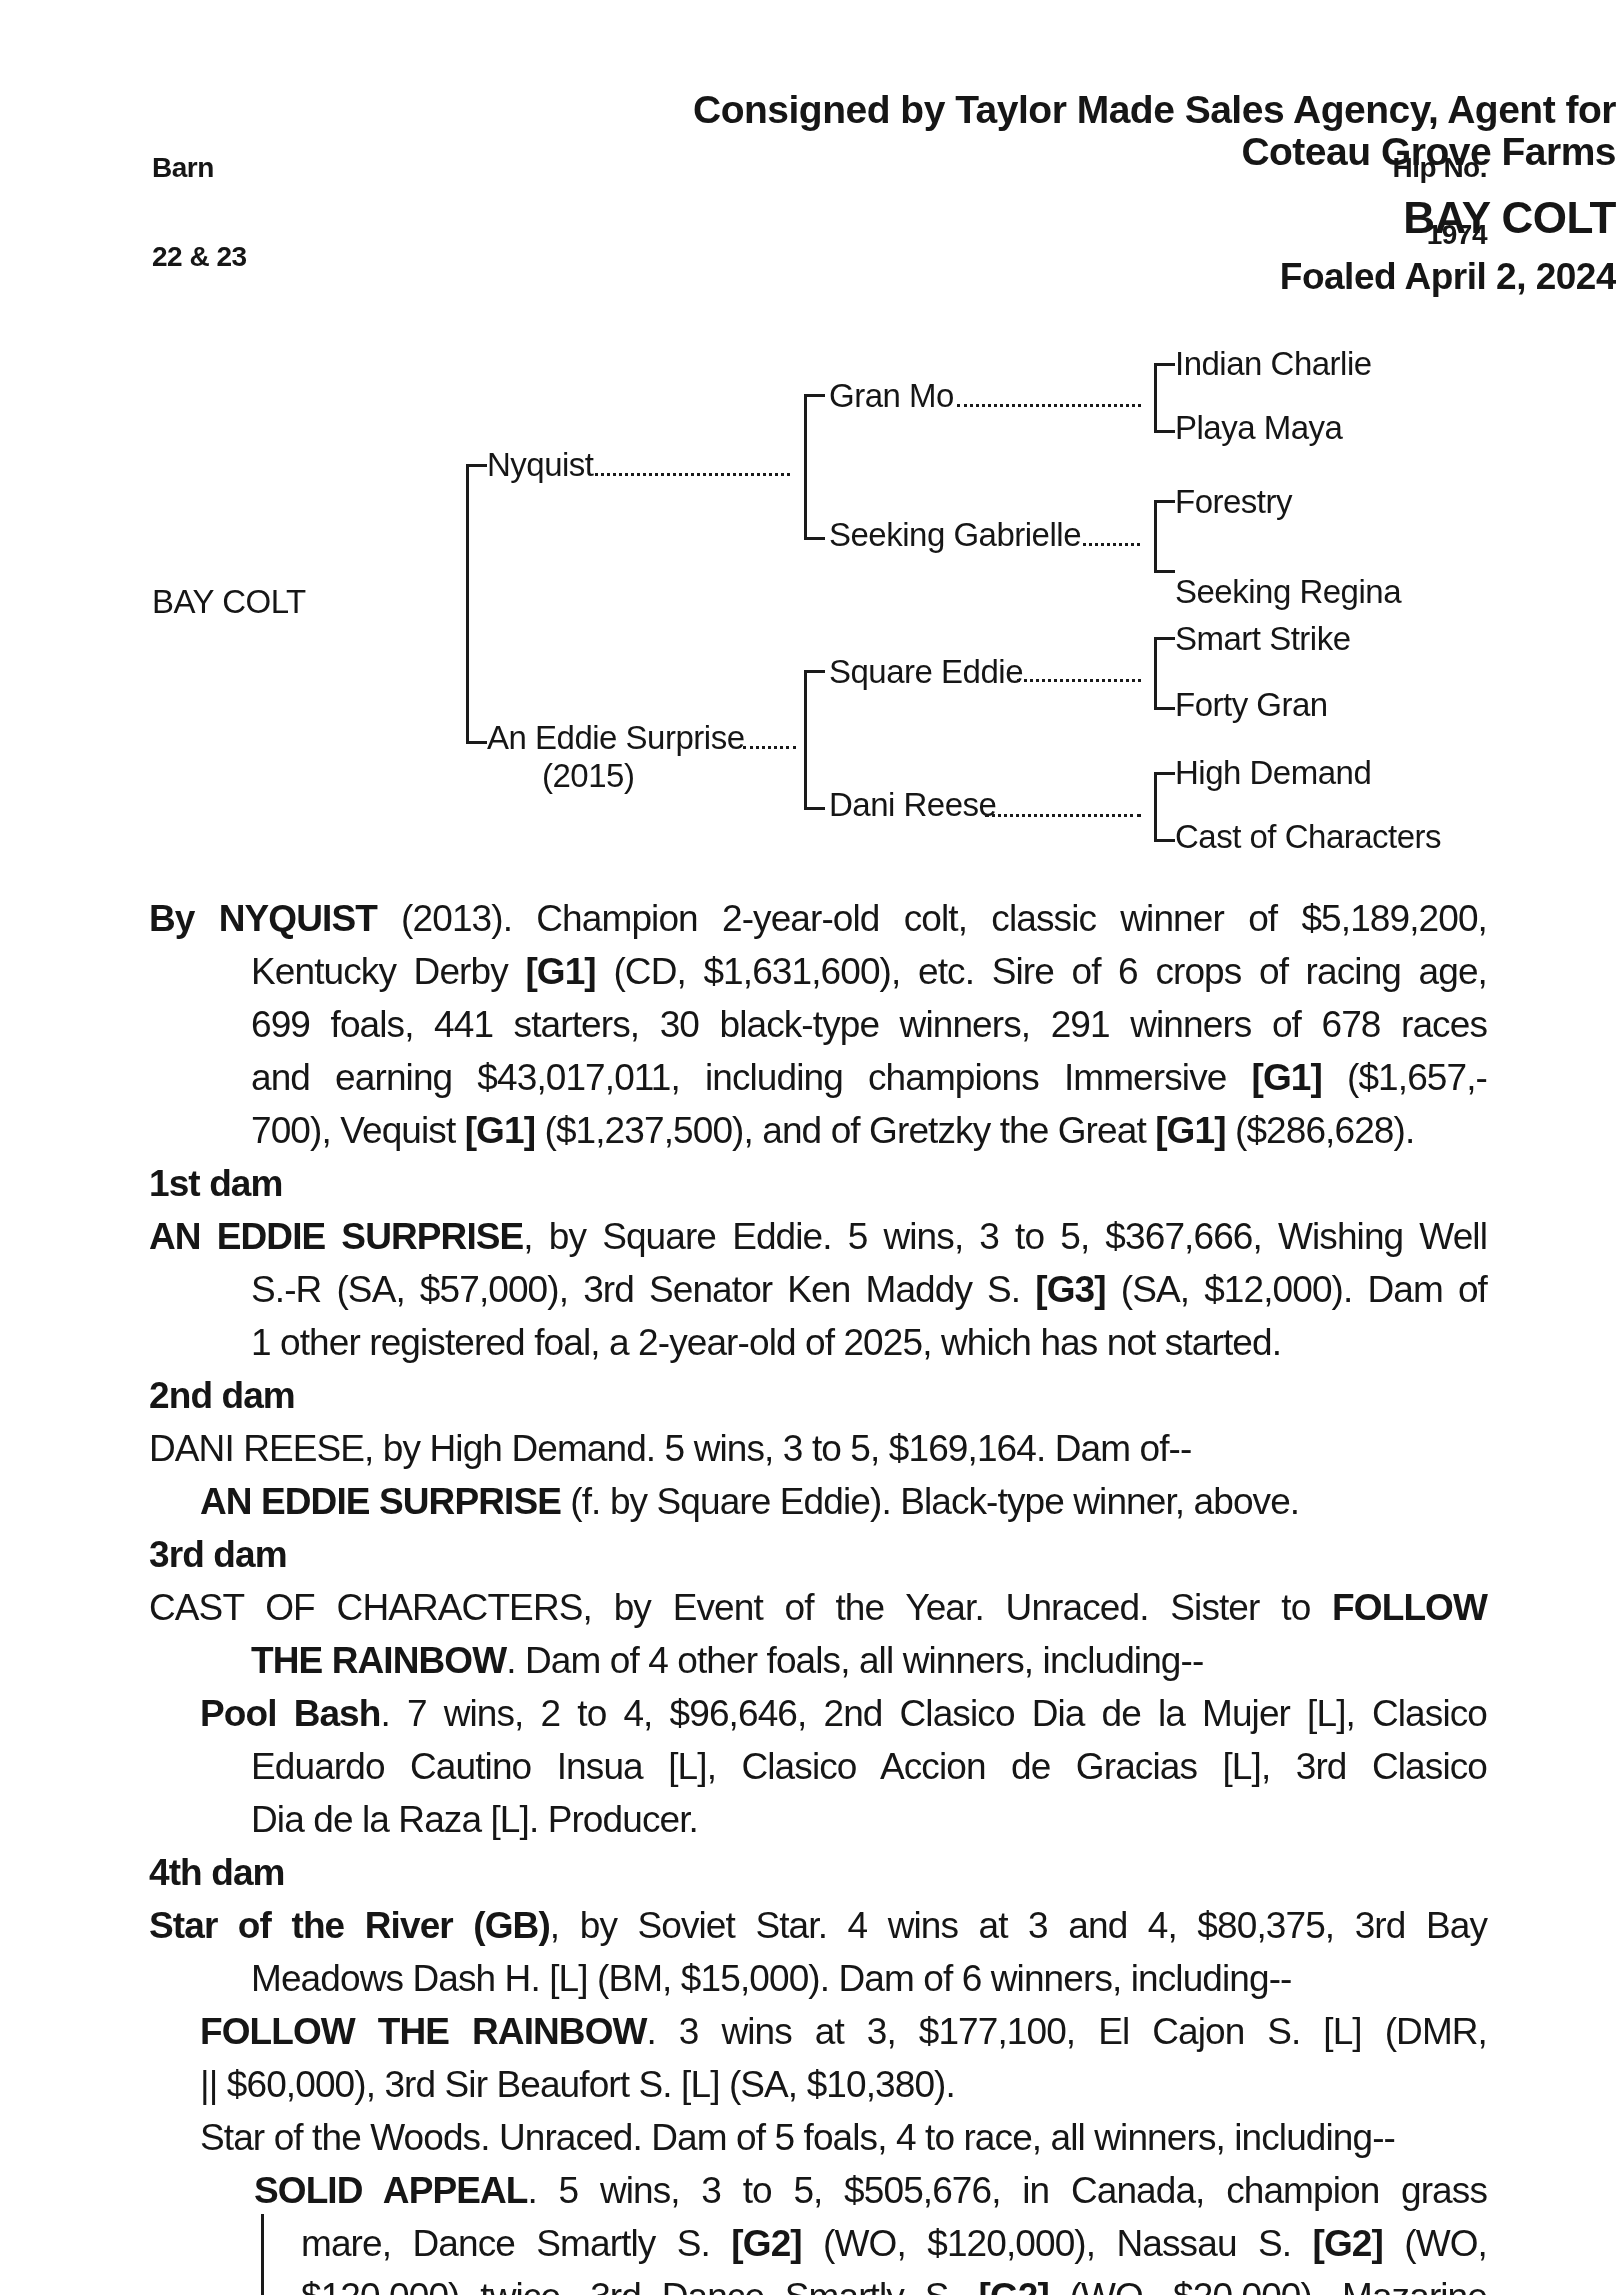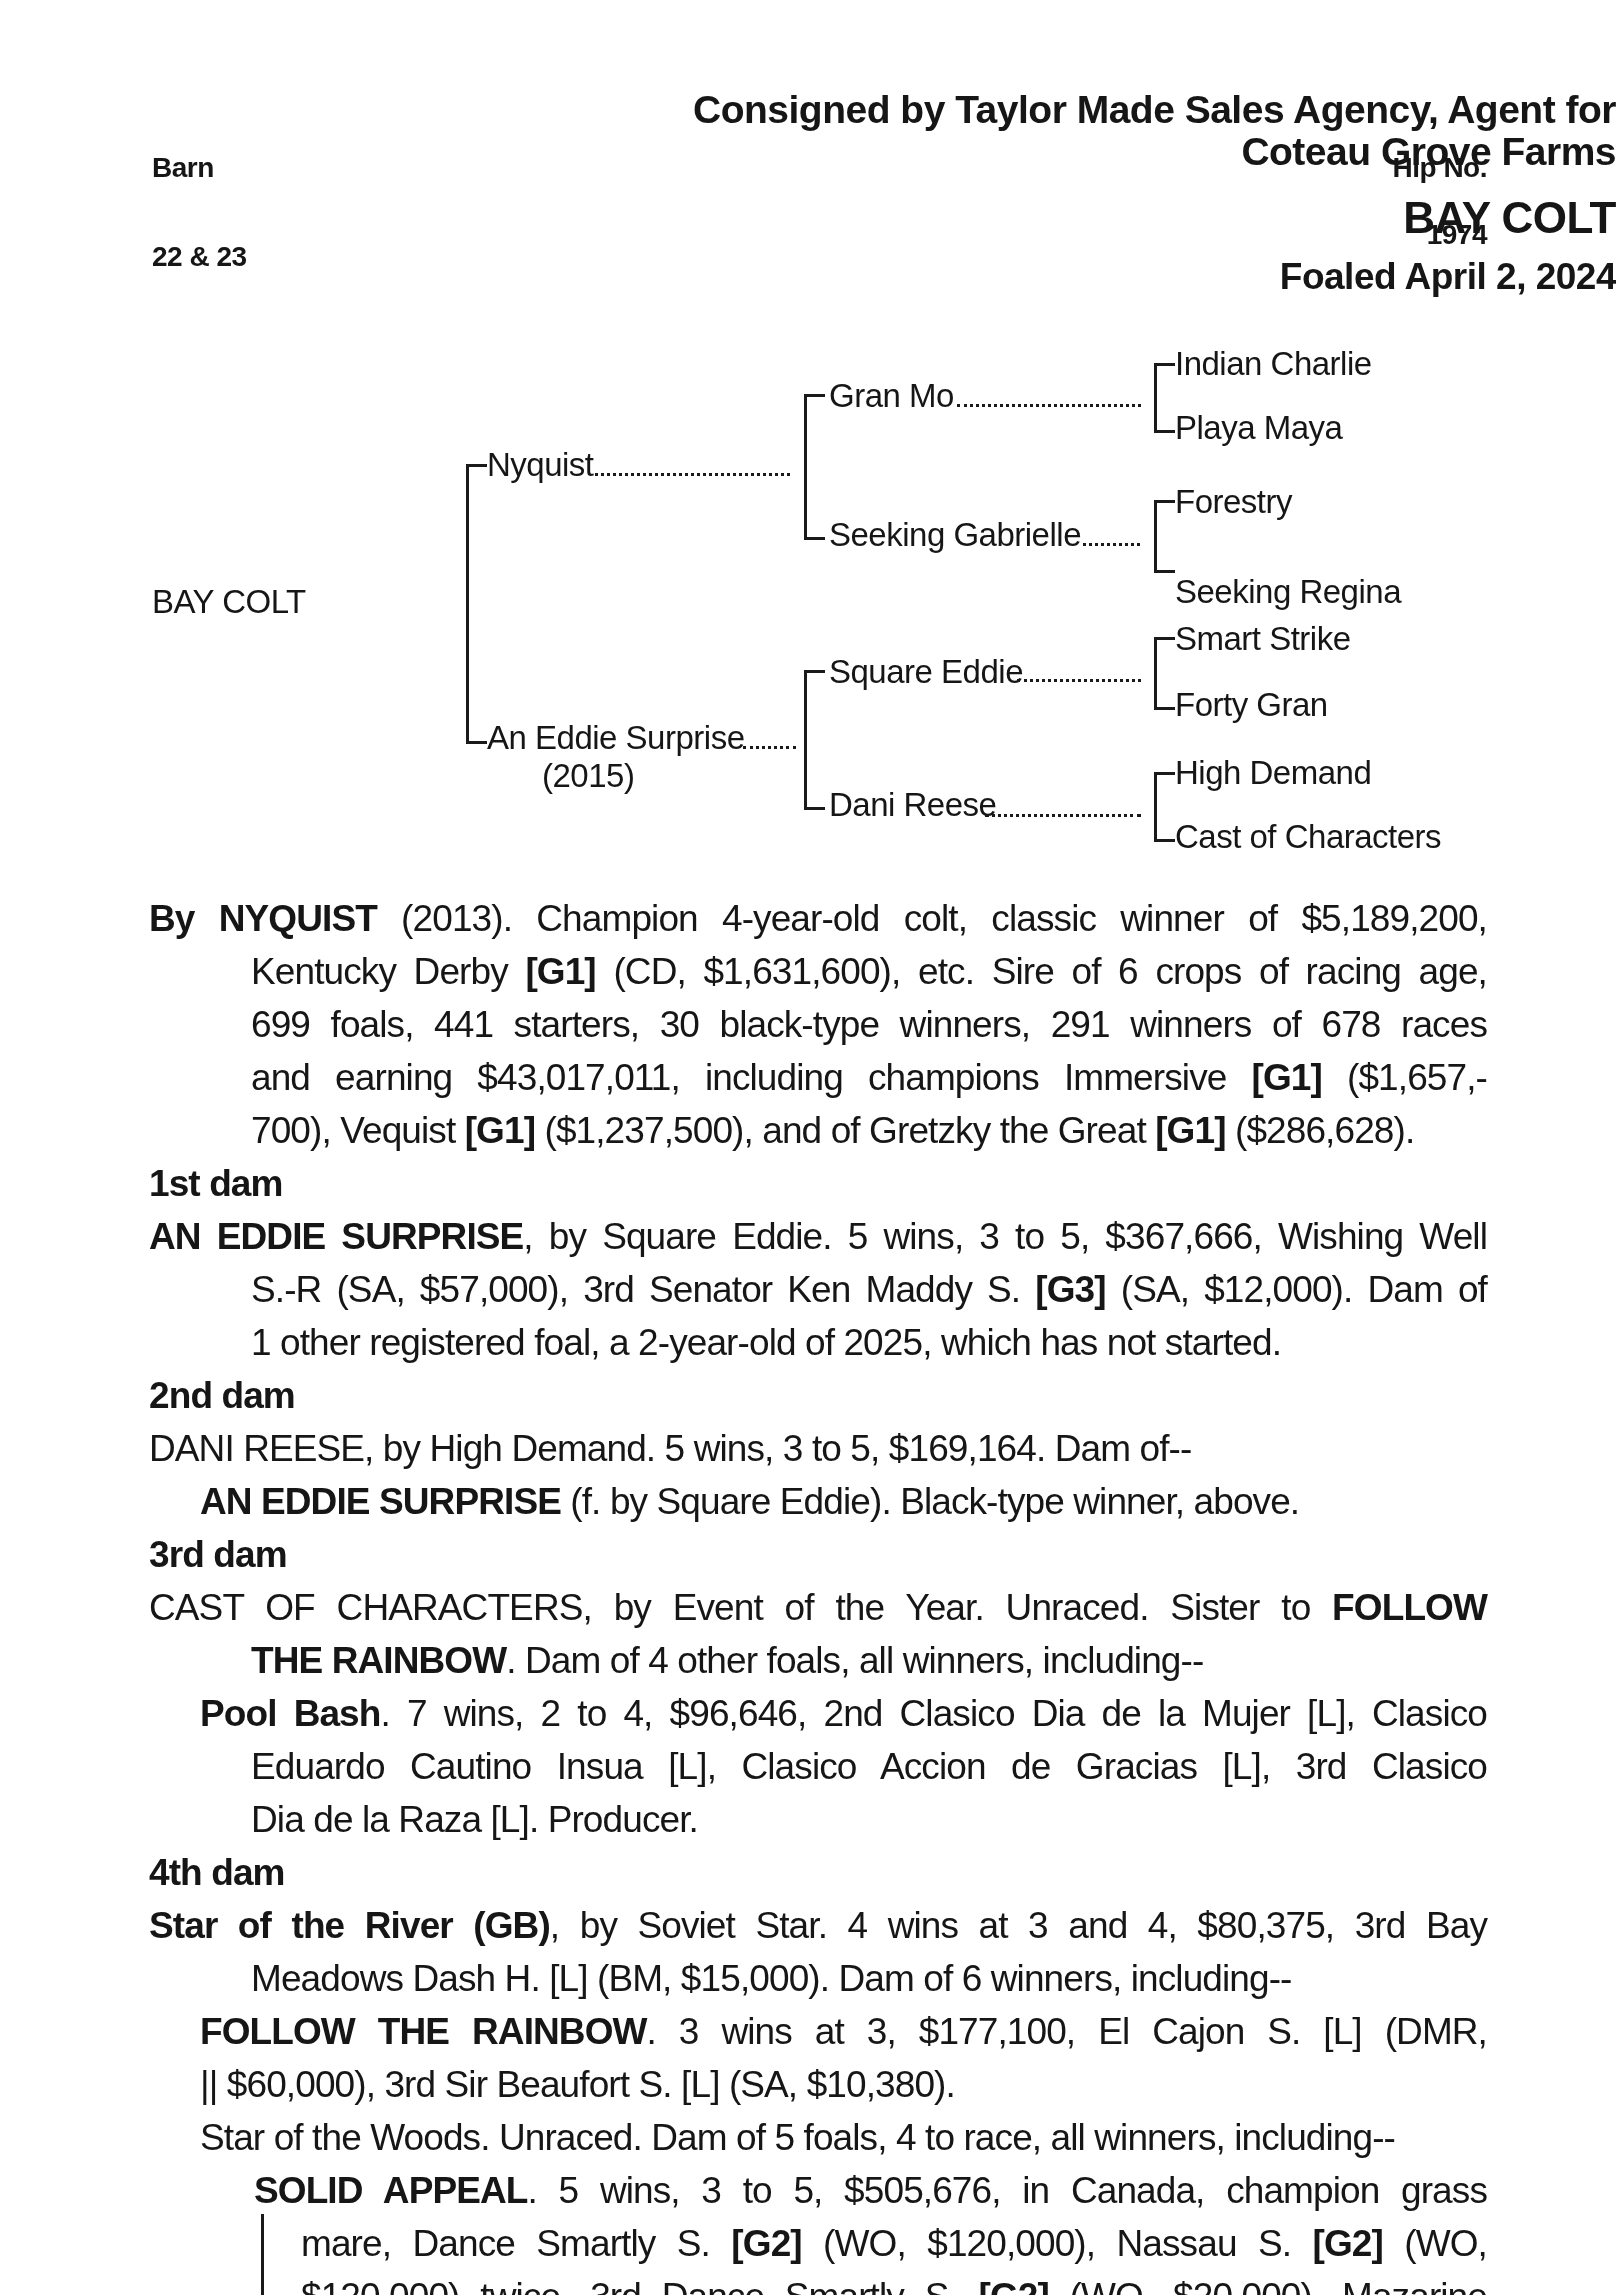--- a/index.html
+++ b/index.html
@@ -84,21 +84,21 @@
 
     <div class="abs ldr" style="left:595px;top:473px;width:195px;"></div>
     <div class="abs ldr" style="left:743px;top:746px;width:53px;"></div>
     <div class="abs ldr" style="left:957px;top:404px;width:184px;"></div>
     <div class="abs ldr" style="left:1083px;top:543px;width:57px;"></div>
     <div class="abs ldr" style="left:1017px;top:679px;width:124px;"></div>
     <div class="abs ldr" style="left:985px;top:814px;width:156px;"></div>
   </div>
 
   <div class="abs bodytext">
-      <div class="tl i-l0 j"><span class="b">By NYQUIST</span><span> (2013). Champion 4-year-old colt, classic winner of $5,189,200,</span></div>
+      <div class="tl i-l0 j"><span class="b">By NYQUIST</span><span> (2013). Champion 2-year-old colt, classic winner of $5,189,200,</span></div>
       <div class="tl i-c0 j"><span>Kentucky Derby </span><span class="b">[G1]</span><span> (CD, $1,631,600), etc. Sire of 6 crops of racing age,</span></div>
       <div class="tl i-c0 j"><span>699 foals, 441 starters, 30 black-type winners, 291 winners of 678 races</span></div>
       <div class="tl i-c0 j"><span>and earning $43,017,011, including champions Immersive </span><span class="b">[G1]</span><span> ($1,657,-</span></div>
       <div class="tl i-c0"><span>700), Vequist </span><span class="b">[G1]</span><span> ($1,237,500), and of Gretzky the Great </span><span class="b">[G1]</span><span> ($286,628).</span></div>
       <div class="tl i-l0"><span class="b">1st dam</span></div>
       <div class="tl i-l0 j"><span class="b">AN EDDIE SURPRISE</span><span>, by Square Eddie. 5 wins, 3 to 5, $367,666, Wishing Well</span></div>
       <div class="tl i-c0 j"><span>S.-R (SA, $57,000), 3rd Senator Ken Maddy S. </span><span class="b">[G3]</span><span> (SA, $12,000). Dam of</span></div>
       <div class="tl i-c0"><span>1 other registered foal, a 2-year-old of 2025, which has not started.</span></div>
       <div class="tl i-l0"><span class="b">2nd dam</span></div>
       <div class="tl i-l0"><span>DANI REESE, by High Demand. 5 wins, 3 to 5, $169,164. Dam of--</span></div>

